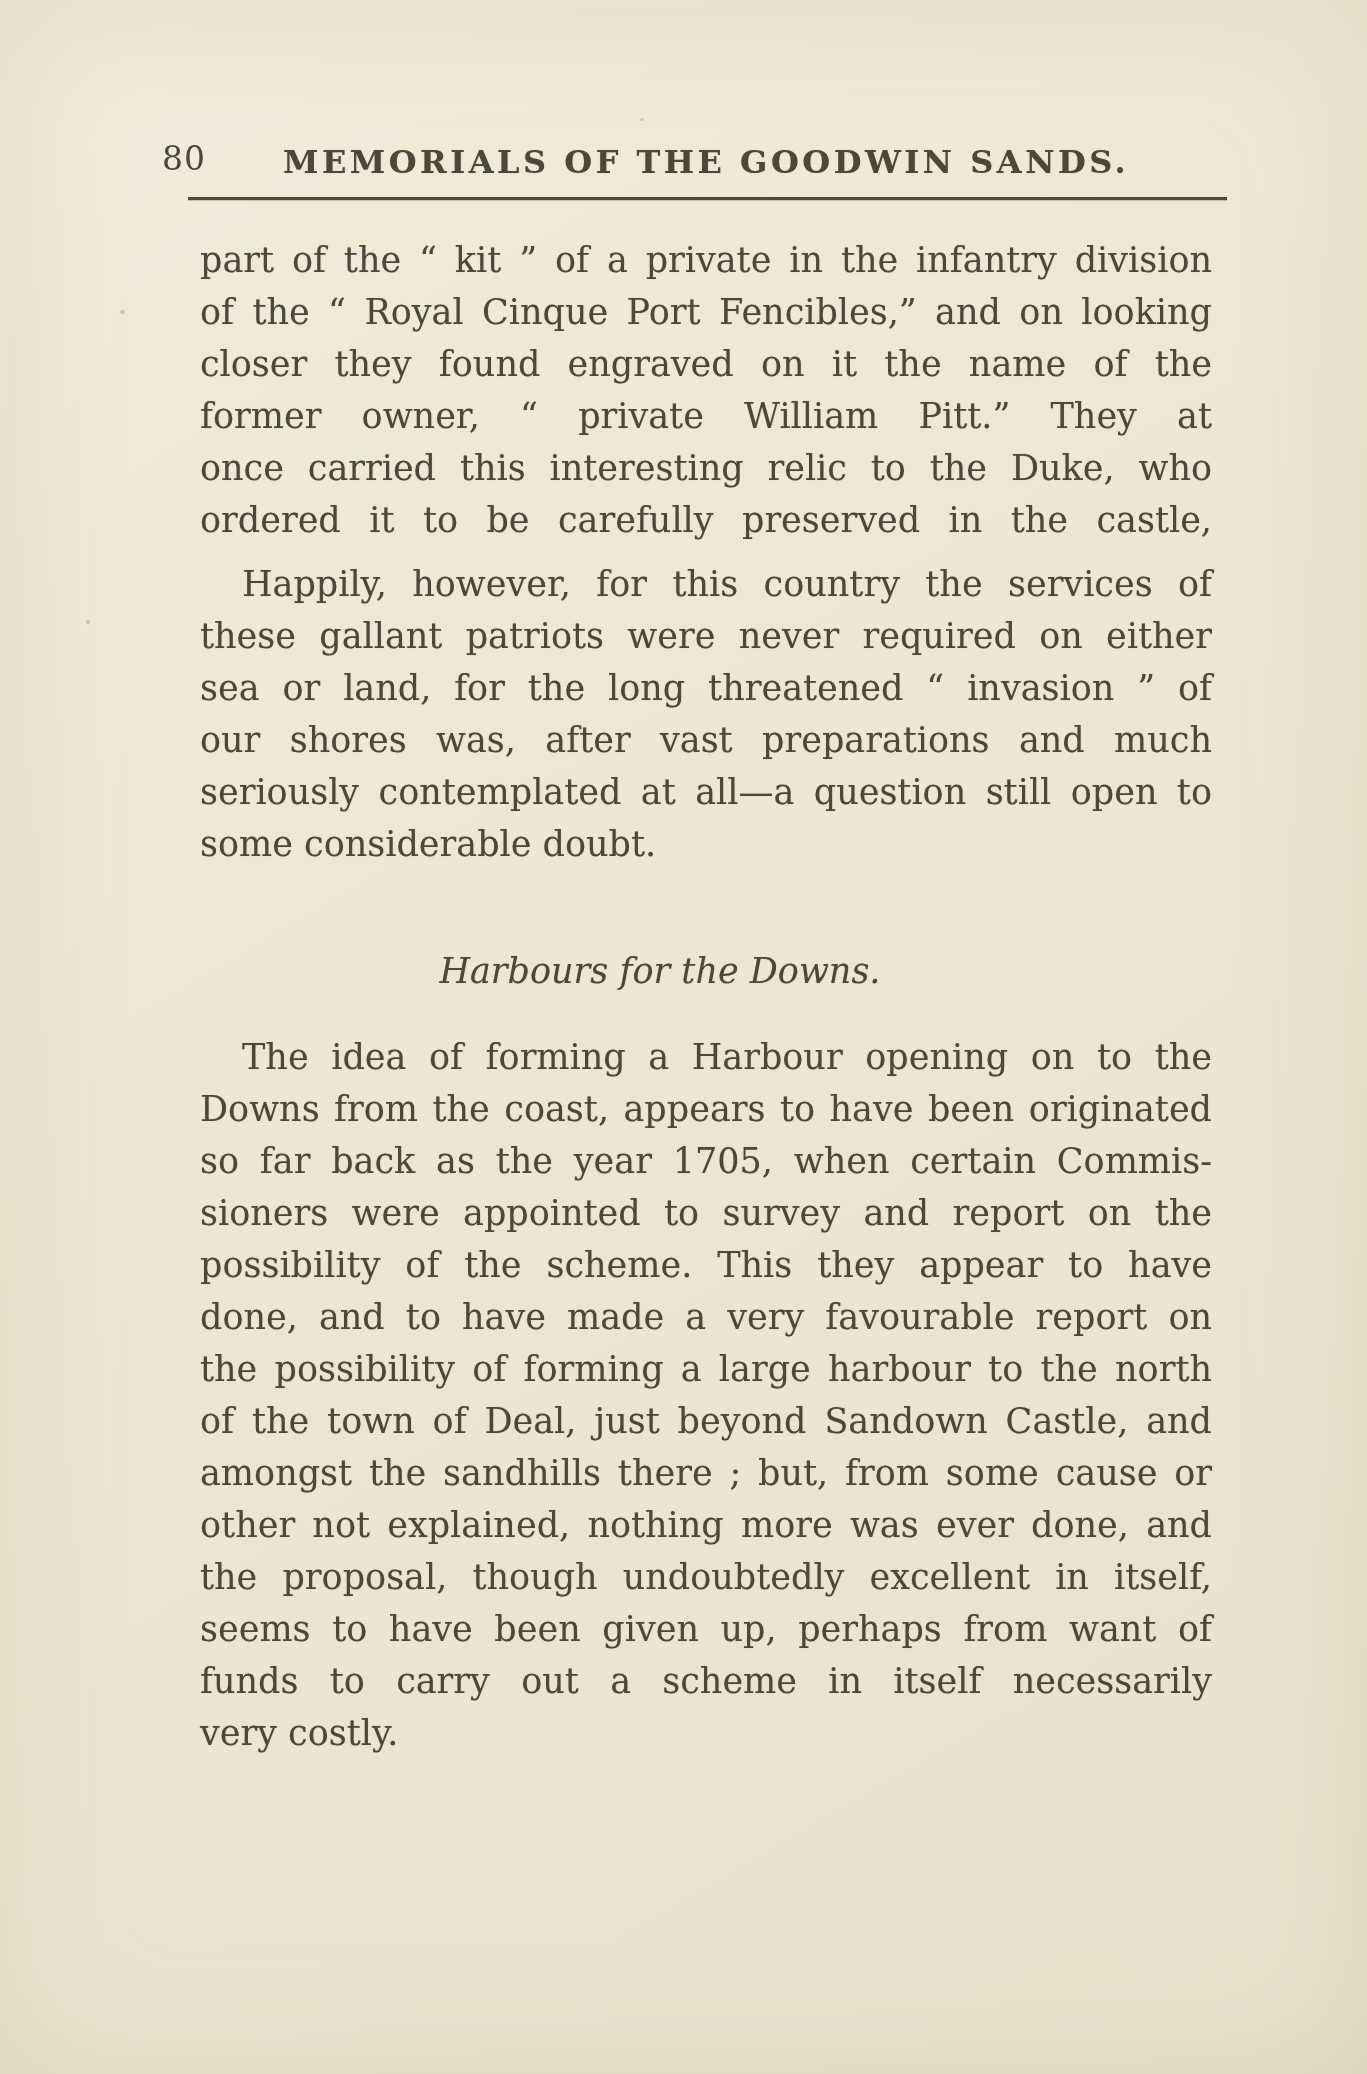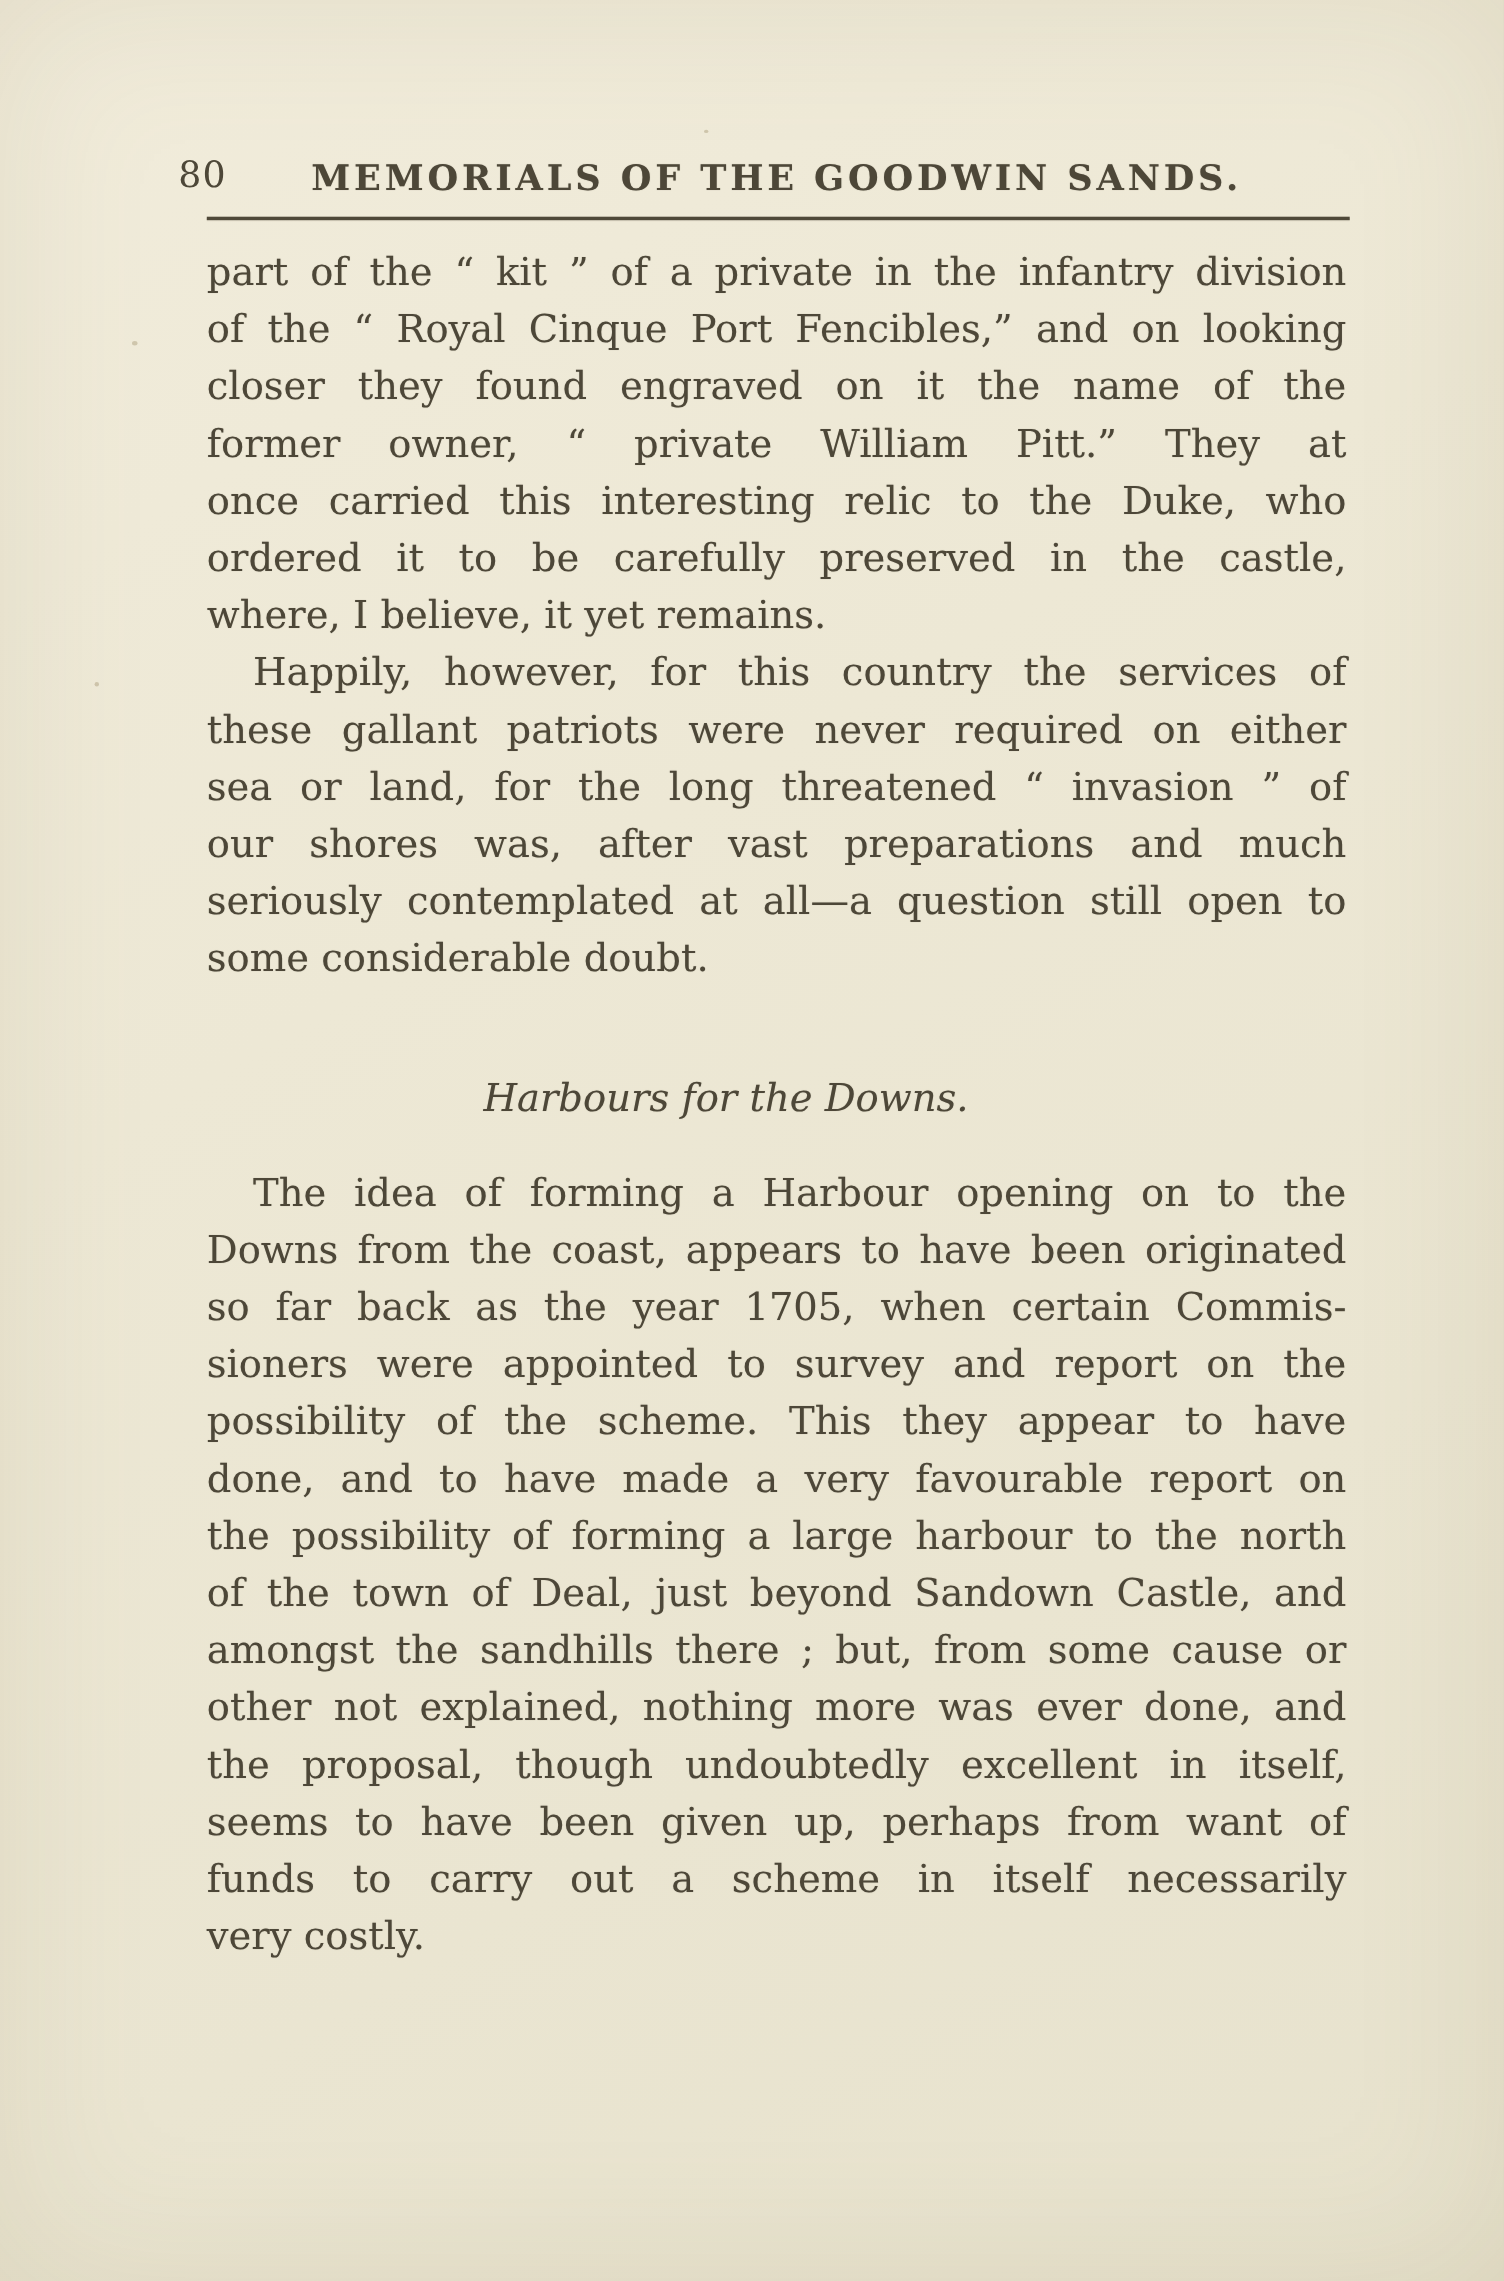--- a/index.html
+++ b/index.html
@@ -44,21 +44,21 @@
     box-shadow:0 1px 0 rgba(79,73,57,0.25);
   }
   .text-block{
     position:absolute;
     top:222px;left:188px;
     width:1036px;
     font-size:35px;
     line-height:52px;
     text-shadow:0 0 1px rgba(77,71,56,0.28);
   }
-  .paragraph{margin:0;}
+  .paragraph{margin:12px;}
   .line{
     text-align:justify;
     text-align-last:justify;
   }
   .line.last{
     text-align-last:left;
   }
   .paragraph.indent .line:first-child{
     text-indent:42px;
   }
@@ -91,21 +91,20 @@
   <div class="rule"></div>
 
   <div class="text-block">
       <div class="paragraph">
         <div class="line">part of the “ kit ” of a private in the infantry division</div>
         <div class="line">of the “ Royal Cinque Port Fencibles,” and on looking</div>
         <div class="line">closer they found engraved on it the name of the</div>
         <div class="line">former owner, “ private William Pitt.” They at</div>
         <div class="line">once carried this interesting relic to the Duke, who</div>
         <div class="line">ordered it to be carefully preserved in the castle,</div>
-        <div class="line last">where, I believe, it yet remains.</div>
       </div>
       <div class="paragraph indent">
         <div class="line">Happily, however, for this country the services of</div>
         <div class="line">these gallant patriots were never required on either</div>
         <div class="line">sea or land, for the long threatened “ invasion ” of</div>
         <div class="line">our shores was, after vast preparations and much</div>
         <div class="line">seriously contemplated at all—a question still open to</div>
         <div class="line last">some considerable doubt.</div>
       </div>
       <div class="section-heading">Harbours for the Downs.</div>

